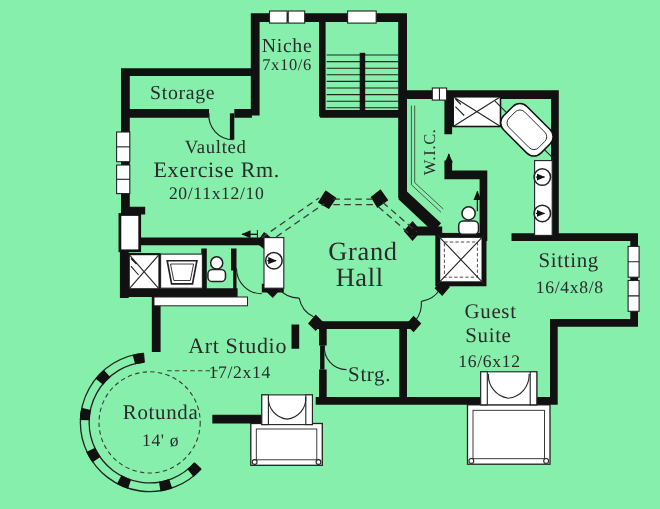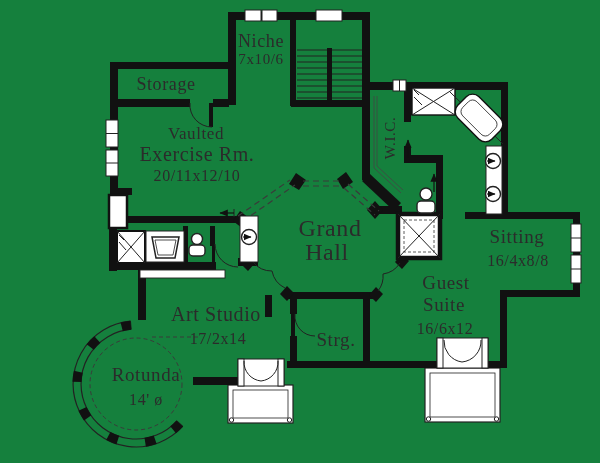--- a/index.html
+++ b/index.html
@@ -1,17 +1,17 @@
 <!DOCTYPE html>
 <html><head>
 <meta charset="utf-8">
 <style>
   html,body{margin:0;padding:0;background:#fff;}
   .plan-wrap{
-    width:600px;height:463px;position:relative;background:#15803d;overflow:hidden;
+    width:600px;height:463px;position:relative;background:#86efac;overflow:hidden;
     font-family:"Liberation Serif",serif;
   }
   svg{display:block;}
   .lbl{
     font-family:"Liberation Serif",serif;
     fill:#2b2b2b;
     text-anchor:middle;
     letter-spacing:0.6px;
   }
   .wall{fill:#111;}

